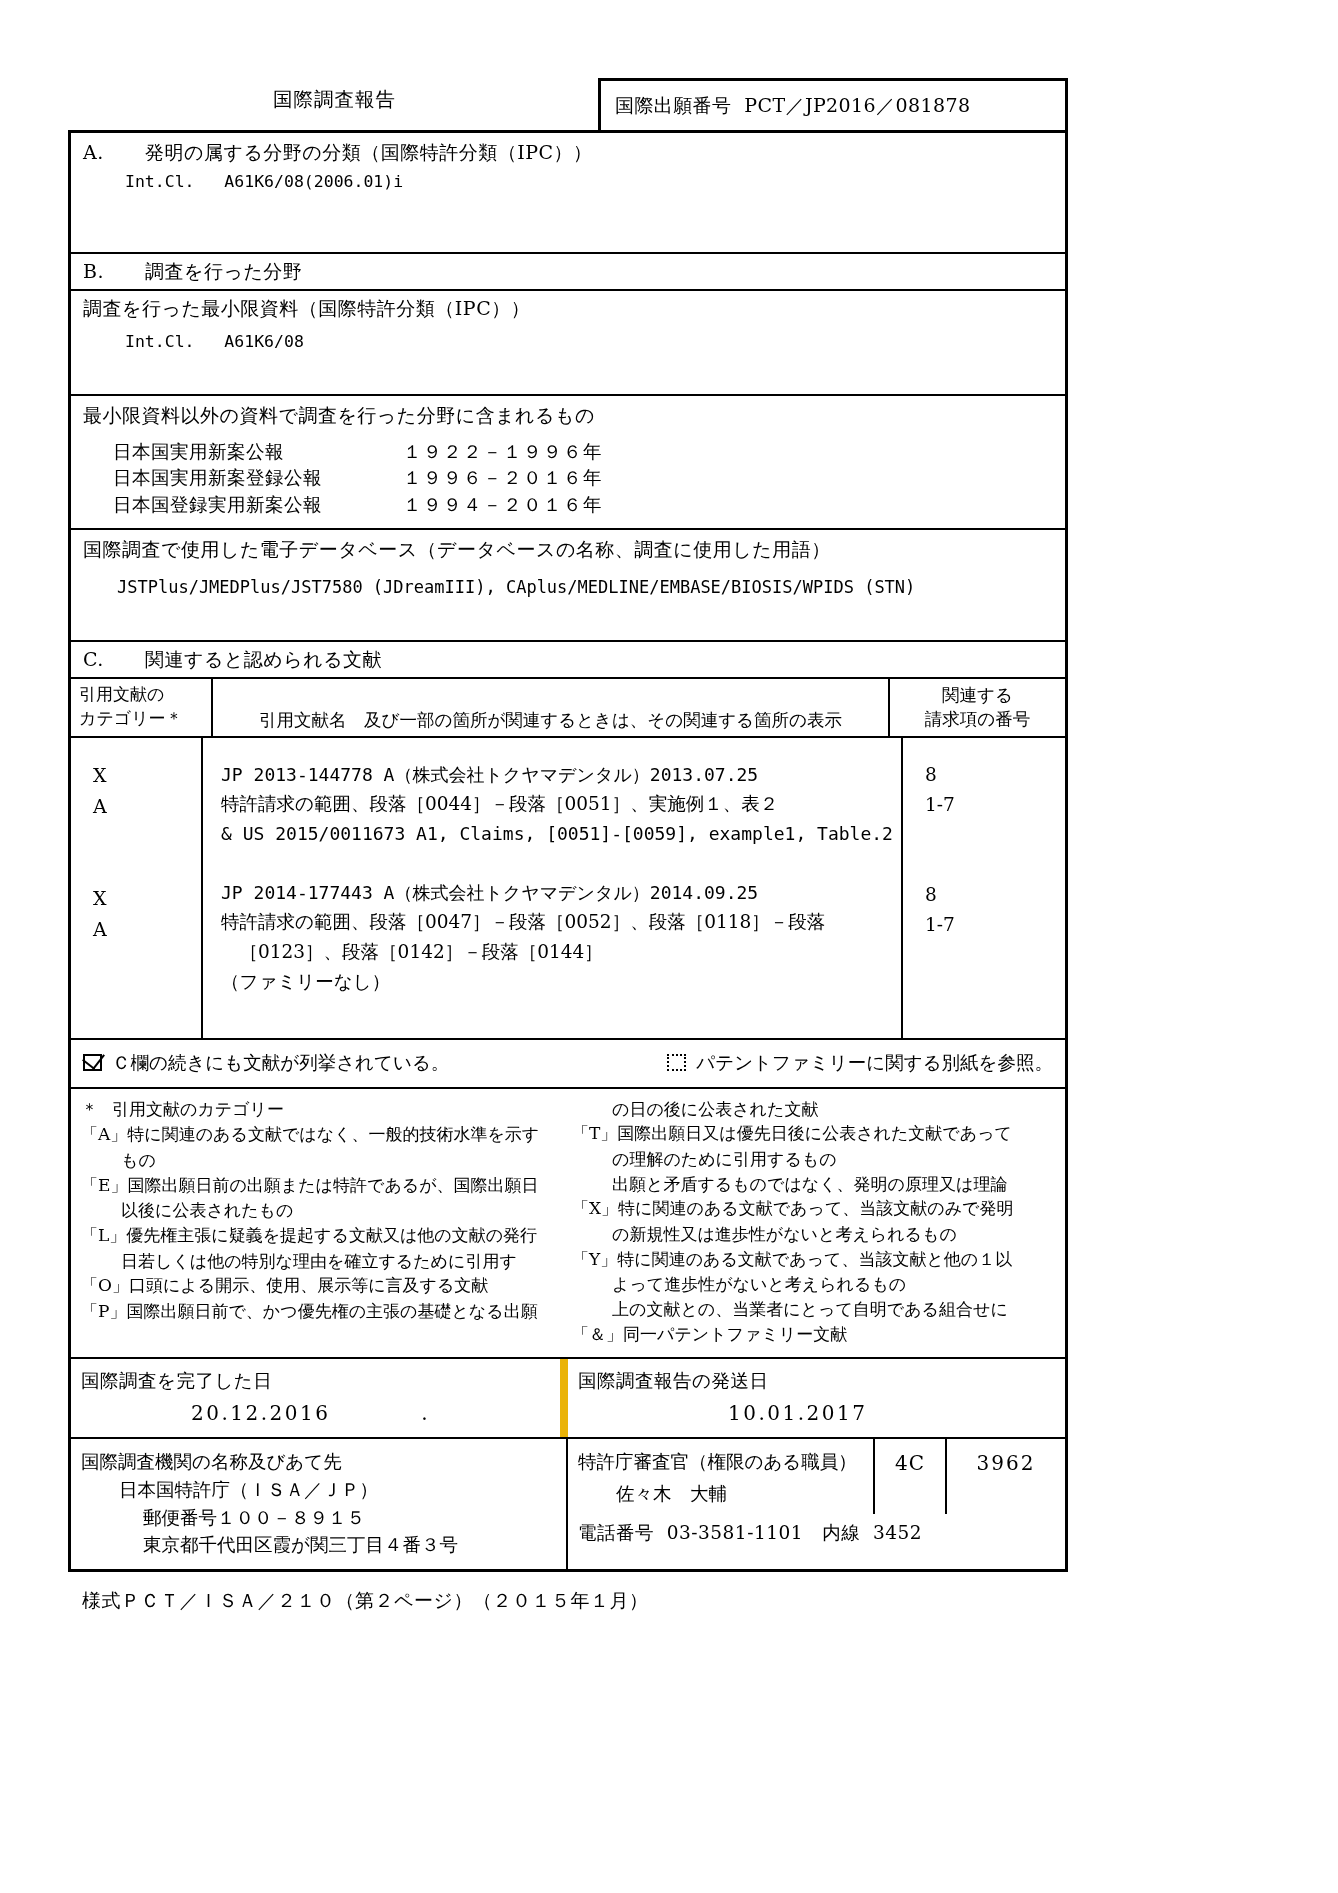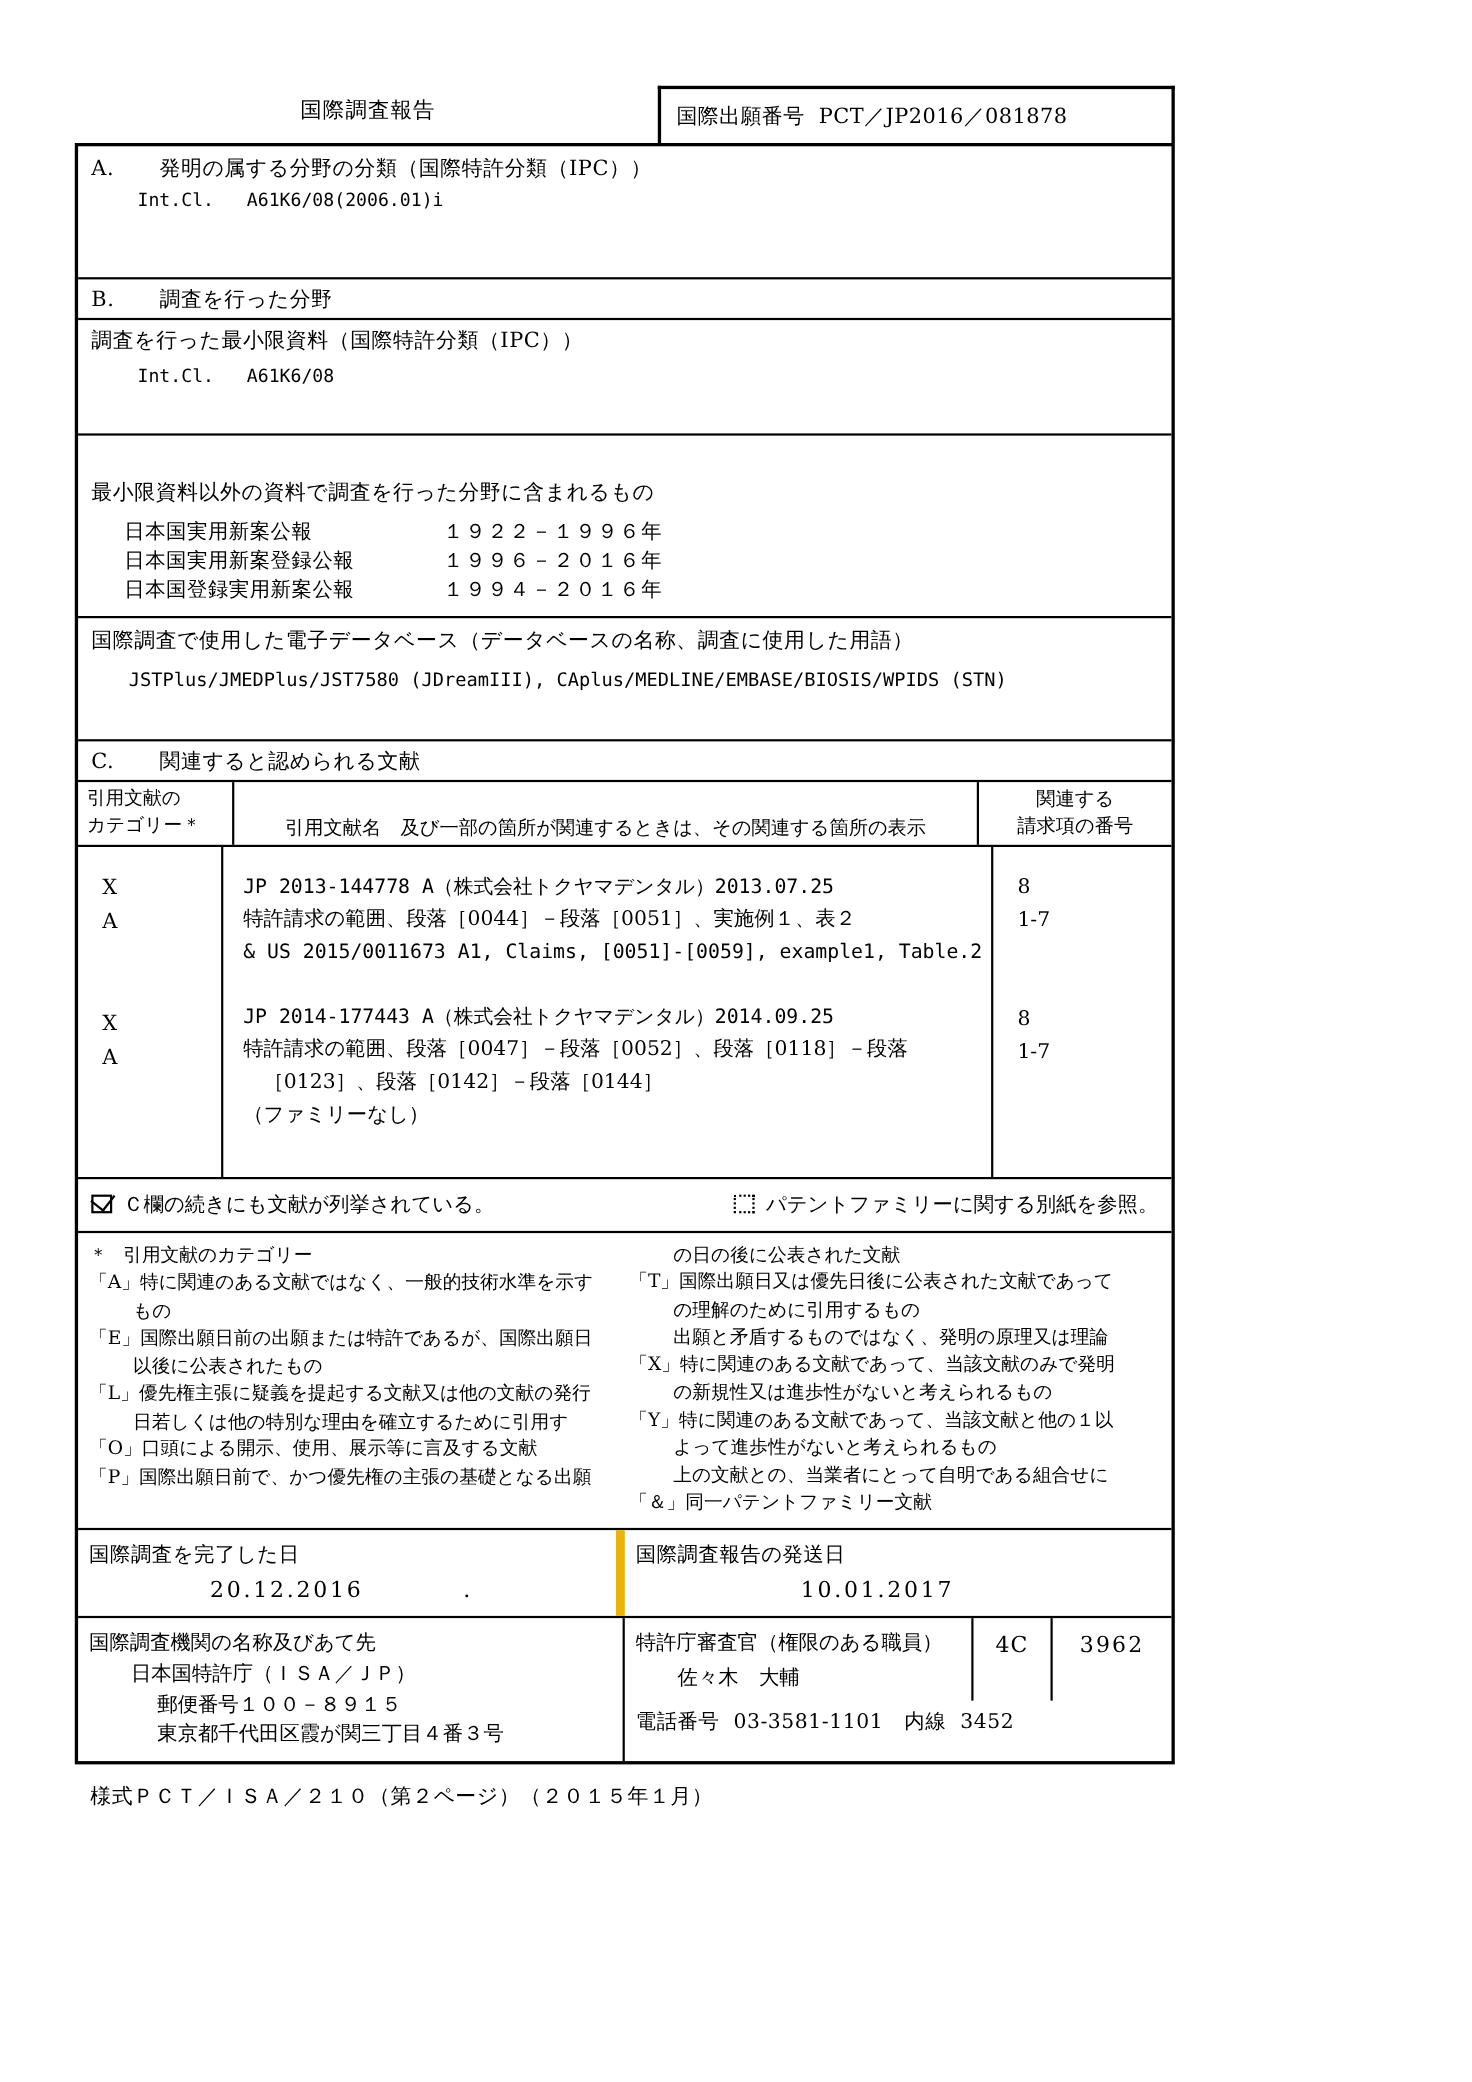--- a/index.html
+++ b/index.html
@@ -253,21 +253,21 @@
   .ocode {
     width: 72px;
     box-sizing: border-box;
     border-left: 2px solid #000;
     text-align: center;
     padding-top: 12px;
     font-size: 20px;
     letter-spacing: 1px;
   }
   .ocode2 {
-    width: 110px;
+    width: 120px;
     box-sizing: border-box;
     border-left: 2px solid #000;
     text-align: center;
     padding-top: 12px;
     font-size: 20px;
     letter-spacing: 2px;
   }
   .oright-bottom {
     padding: 6px 8px 8px 10px;
     font-size: 18.5px;
@@ -326,21 +326,21 @@
         <div class="pad" style="padding-top:5px;">
           <div class="jtxt">調査を行った最小限資料（国際特許分類（IPC））</div>
           <div class="indent1" style="padding-top:10px;">
             <span class="mono">Int.Cl.</span><span class="mono">&nbsp;&nbsp;&nbsp;</span><span class="mono">A61K6/08</span>
           </div>
           <div class="spacer-md"></div>
         </div>
       </div>
 
       <div class="row">
-        <div class="pad" style="padding-top:7px;padding-bottom:10px;margin-top:32px;">
+        <div class="pad" style="padding-top:7px;padding-bottom:10px;">
           <div class="jtxt">最小限資料以外の資料で調査を行った分野に含まれるもの</div>
           <div class="years">
             <div class="yrow">
               <span class="yname">日本国実用新案公報</span>
               <span class="yval">１９２２－１９９６年</span>
             </div>
             <div class="yrow">
               <span class="yname">日本国実用新案登録公報</span>
               <span class="yval">１９９６－２０１６年</span>
             </div>

